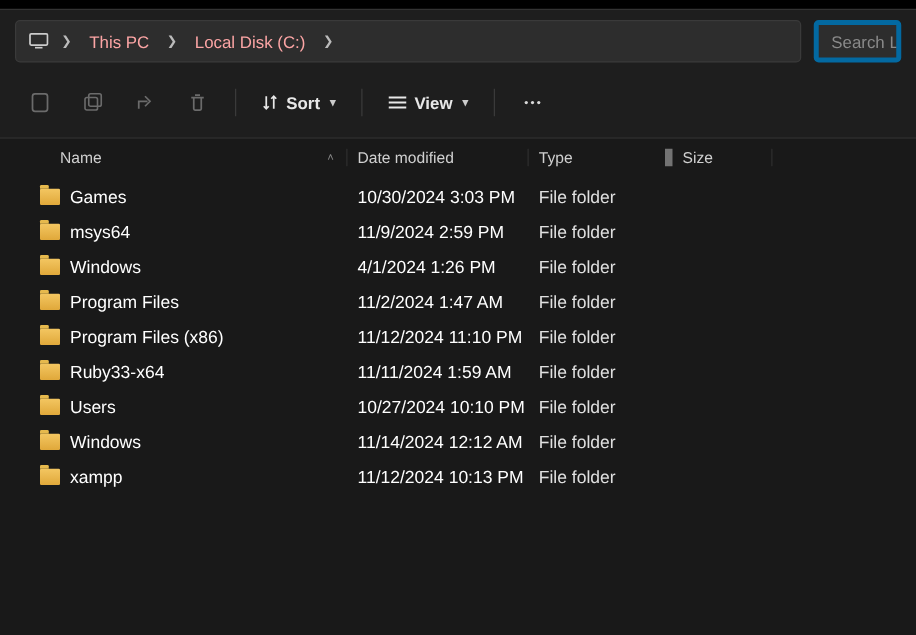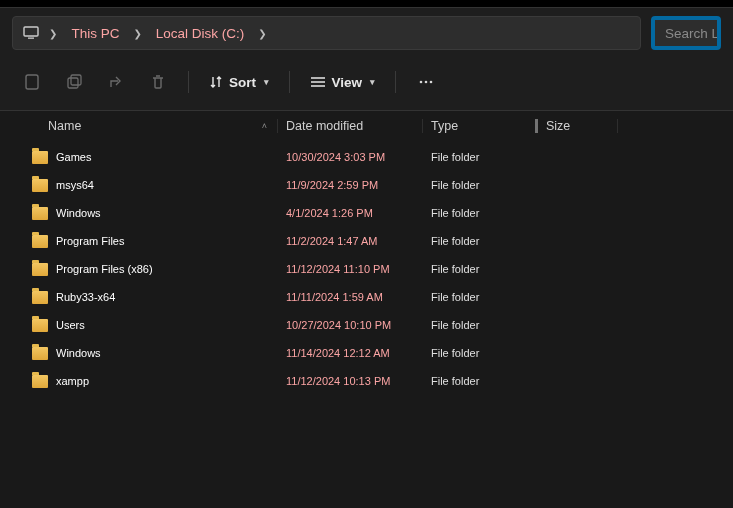--- a/index.html
+++ b/index.html
@@ -88,32 +88,32 @@
     }
     .cols {
       display: flex;
       align-items: center;
       height: 30px;
       color: #d0d0d0;
       font-size: 12.5px;
     }
     .col-name   { width: 258px; padding-left: 28px; border-right: 1px solid #2e2e2e; display:flex; align-items:center; gap:60px; }
     .col-date   { width: 145px; padding-left: 8px; border-right: 1px solid #2e2e2e; }
-    .col-type   { width: 115px; padding-left: 8px; border-right: 3px solid #737373; }
+    .col-type   { width: 115px; padding-left: 8px; border-right: 6px solid #737373; }
     .col-size   { width: 80px;  padding-left: 8px; border-right: 1px solid #2e2e2e; }
     .sort-caret { font-size: 9px; color: #888; margin-left: auto; margin-right: 10px; }
     .rows { margin-top: 2px; }
     .row {
       display: flex;
       align-items: center;
       height: 28px;
-      font-size: 11px;
+      font-size: 14px;
     }
     .cell-name { width: 258px; padding-left: 12px; display:flex; align-items:center; gap:8px; }
-    .cell-date { width: 145px; padding-left: 8px; color: #fca5a5; }
+    .cell-date { width: 145px; padding-left: 8px; color: #ffffff; }
     .cell-type { width: 115px; padding-left: 8px; color: #e0e0e0; }
     .cell-size { width: 80px;  padding-left: 8px; text-align: right; color: #e0e0e0; }
     .folder-icon {
       width: 16px; height: 13px;
       background: linear-gradient(#f3c661, #e0a83a);
       border-radius: 1px;
       position: relative;
     }
     .folder-icon::before {
       content: "";

